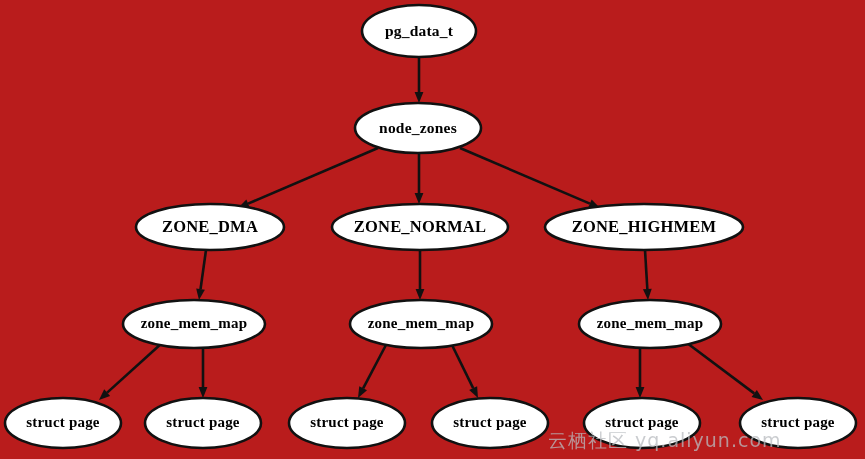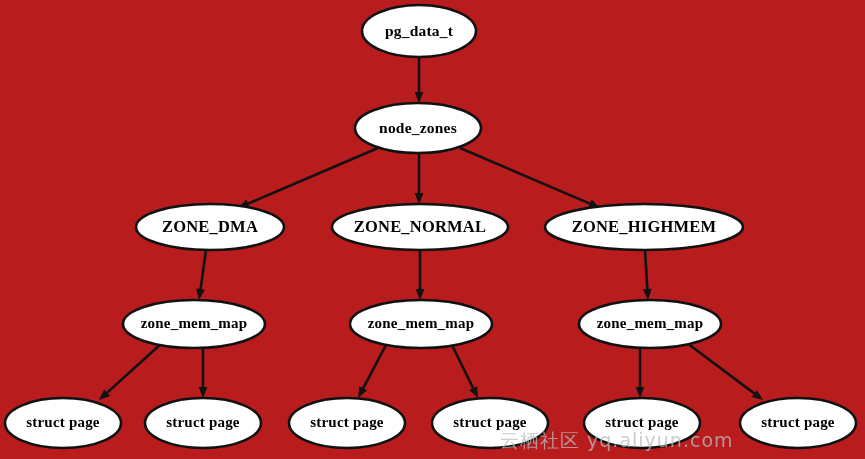--- a/index.html
+++ b/index.html
@@ -49,21 +49,21 @@
     font-size: 15.5px;
   }
   .label-upper {
     font-size: 16.5px;
   }
   .label-small {
     font-size: 15px;
   }
   .watermark {
     position: absolute;
-    left: 500px;
+    left: 548px;
     top: 428px;
     font-family: "DejaVu Sans", "Liberation Sans", sans-serif;
     font-size: 19px;
     letter-spacing: 1px;
     color: #b9bcc0;
     opacity: 0.75;
     white-space: nowrap;
     pointer-events: none;
     user-select: none;
   }

